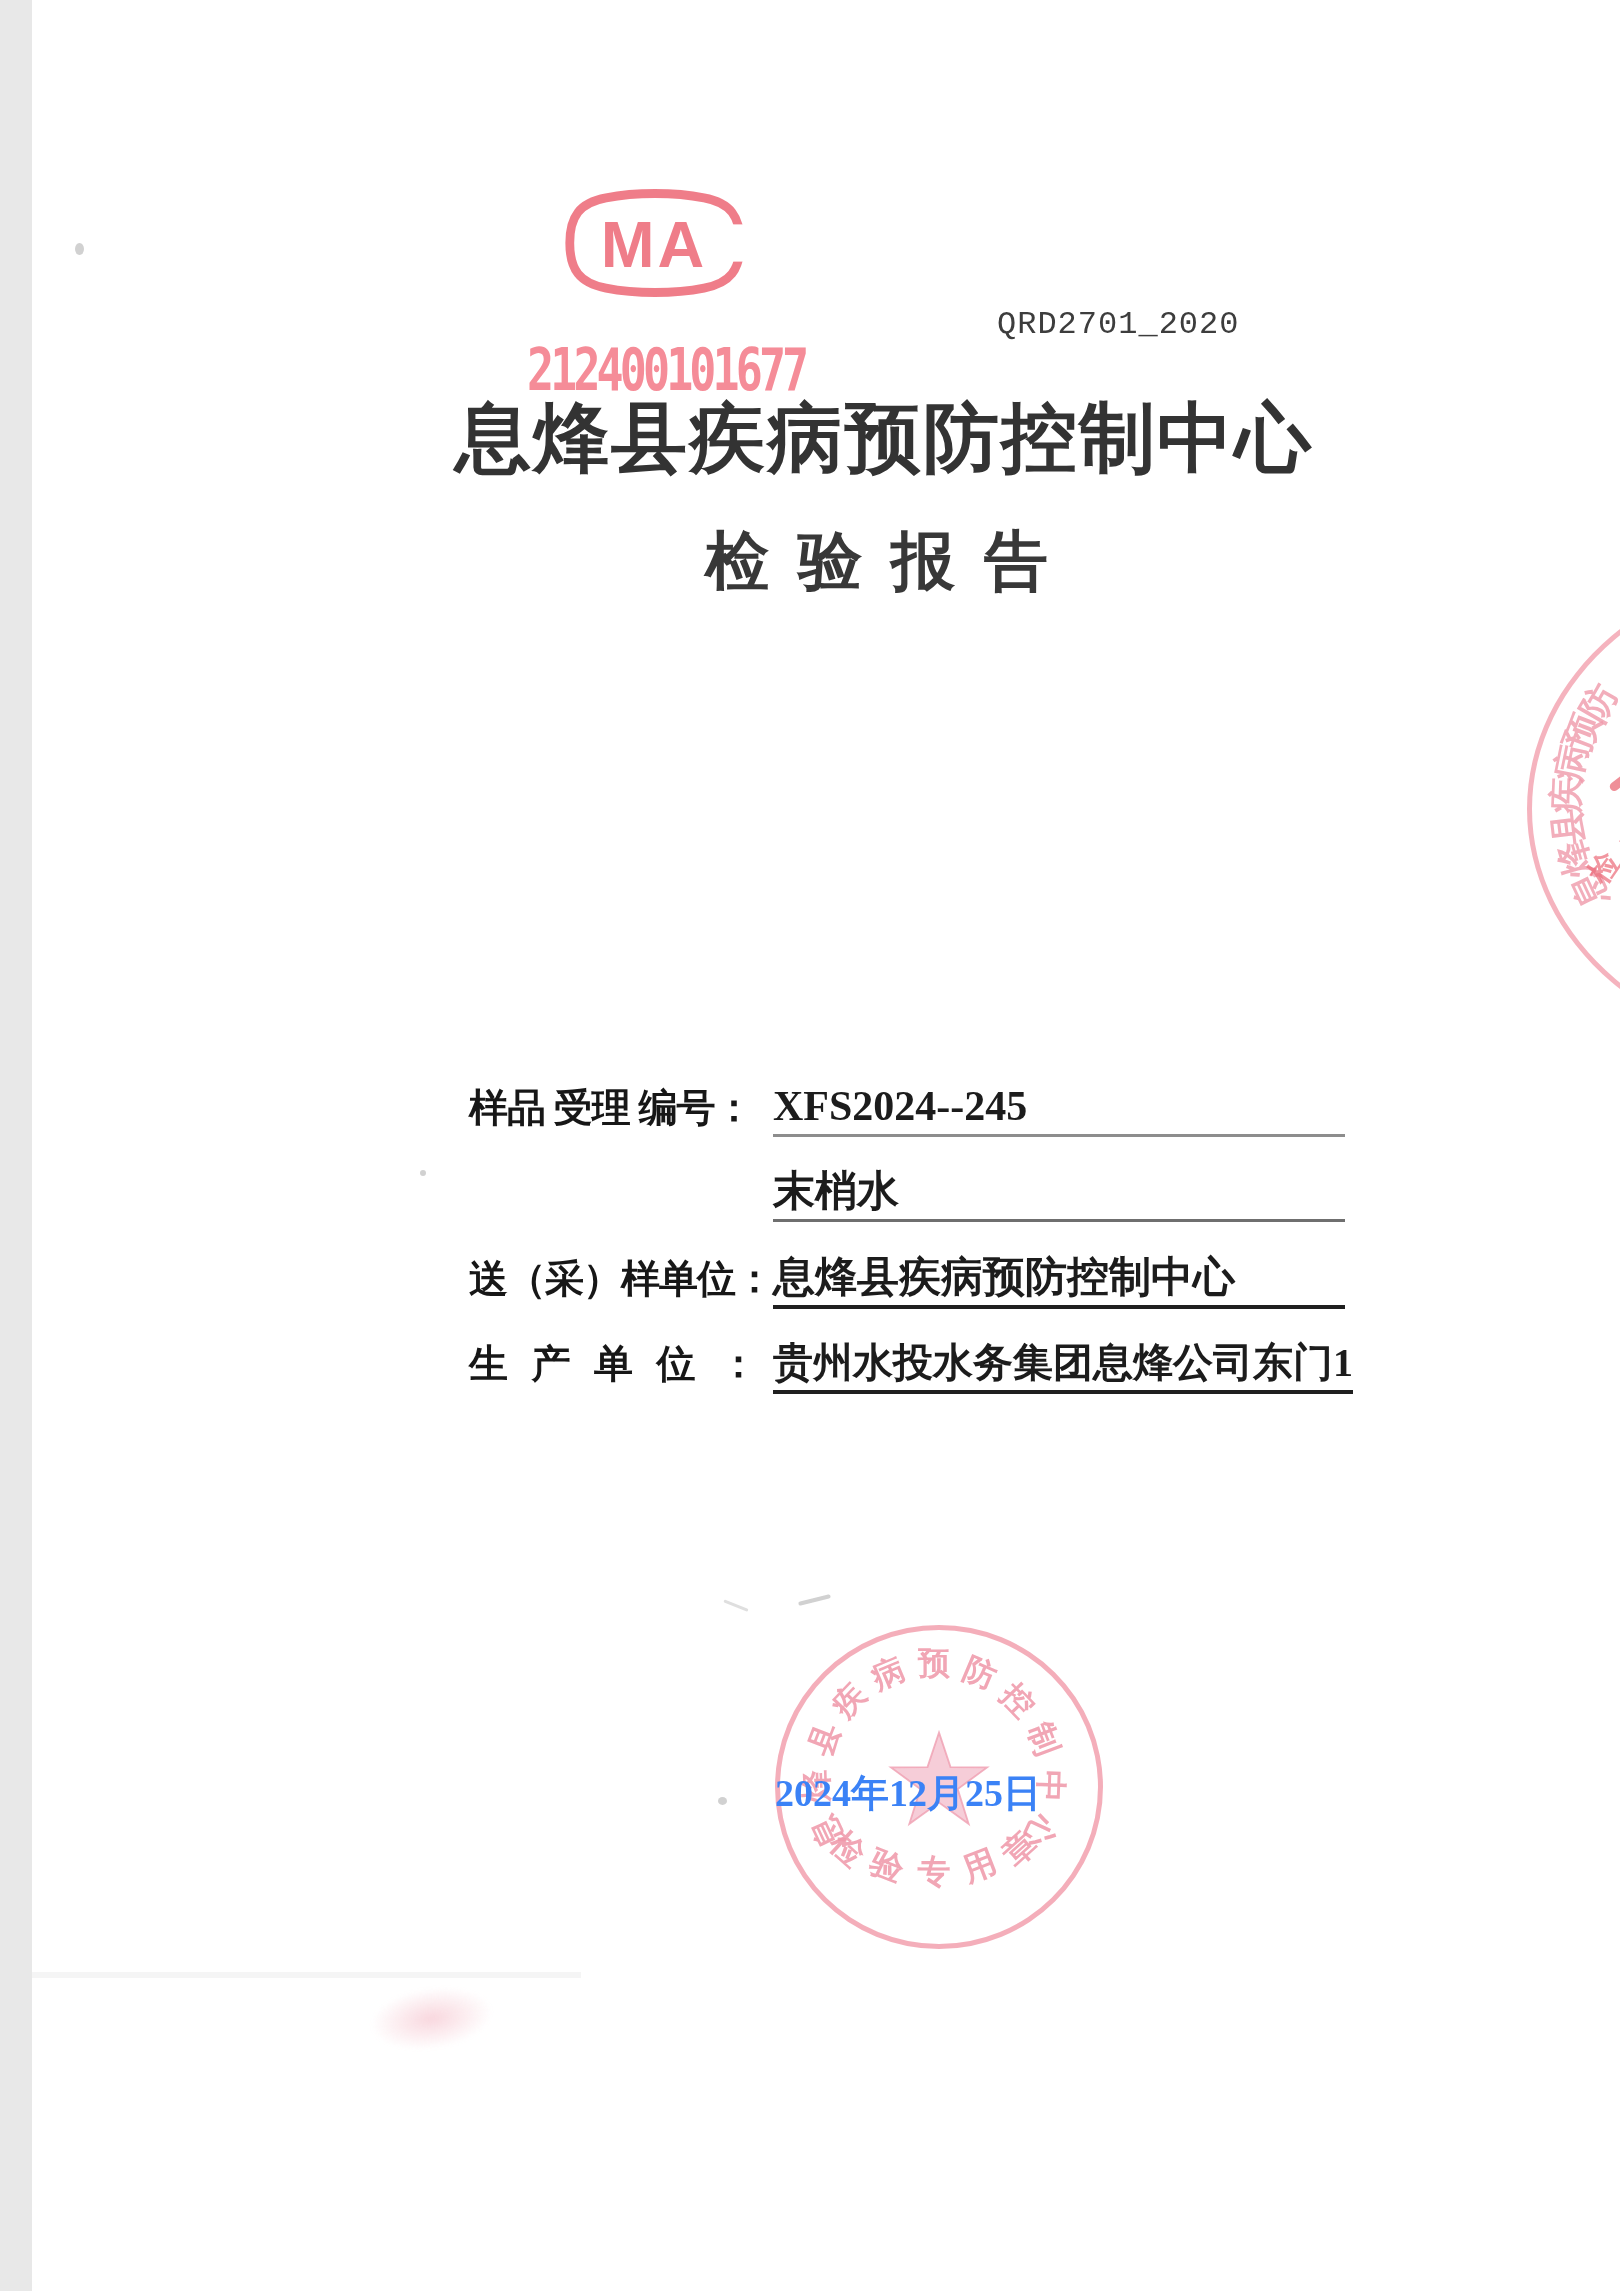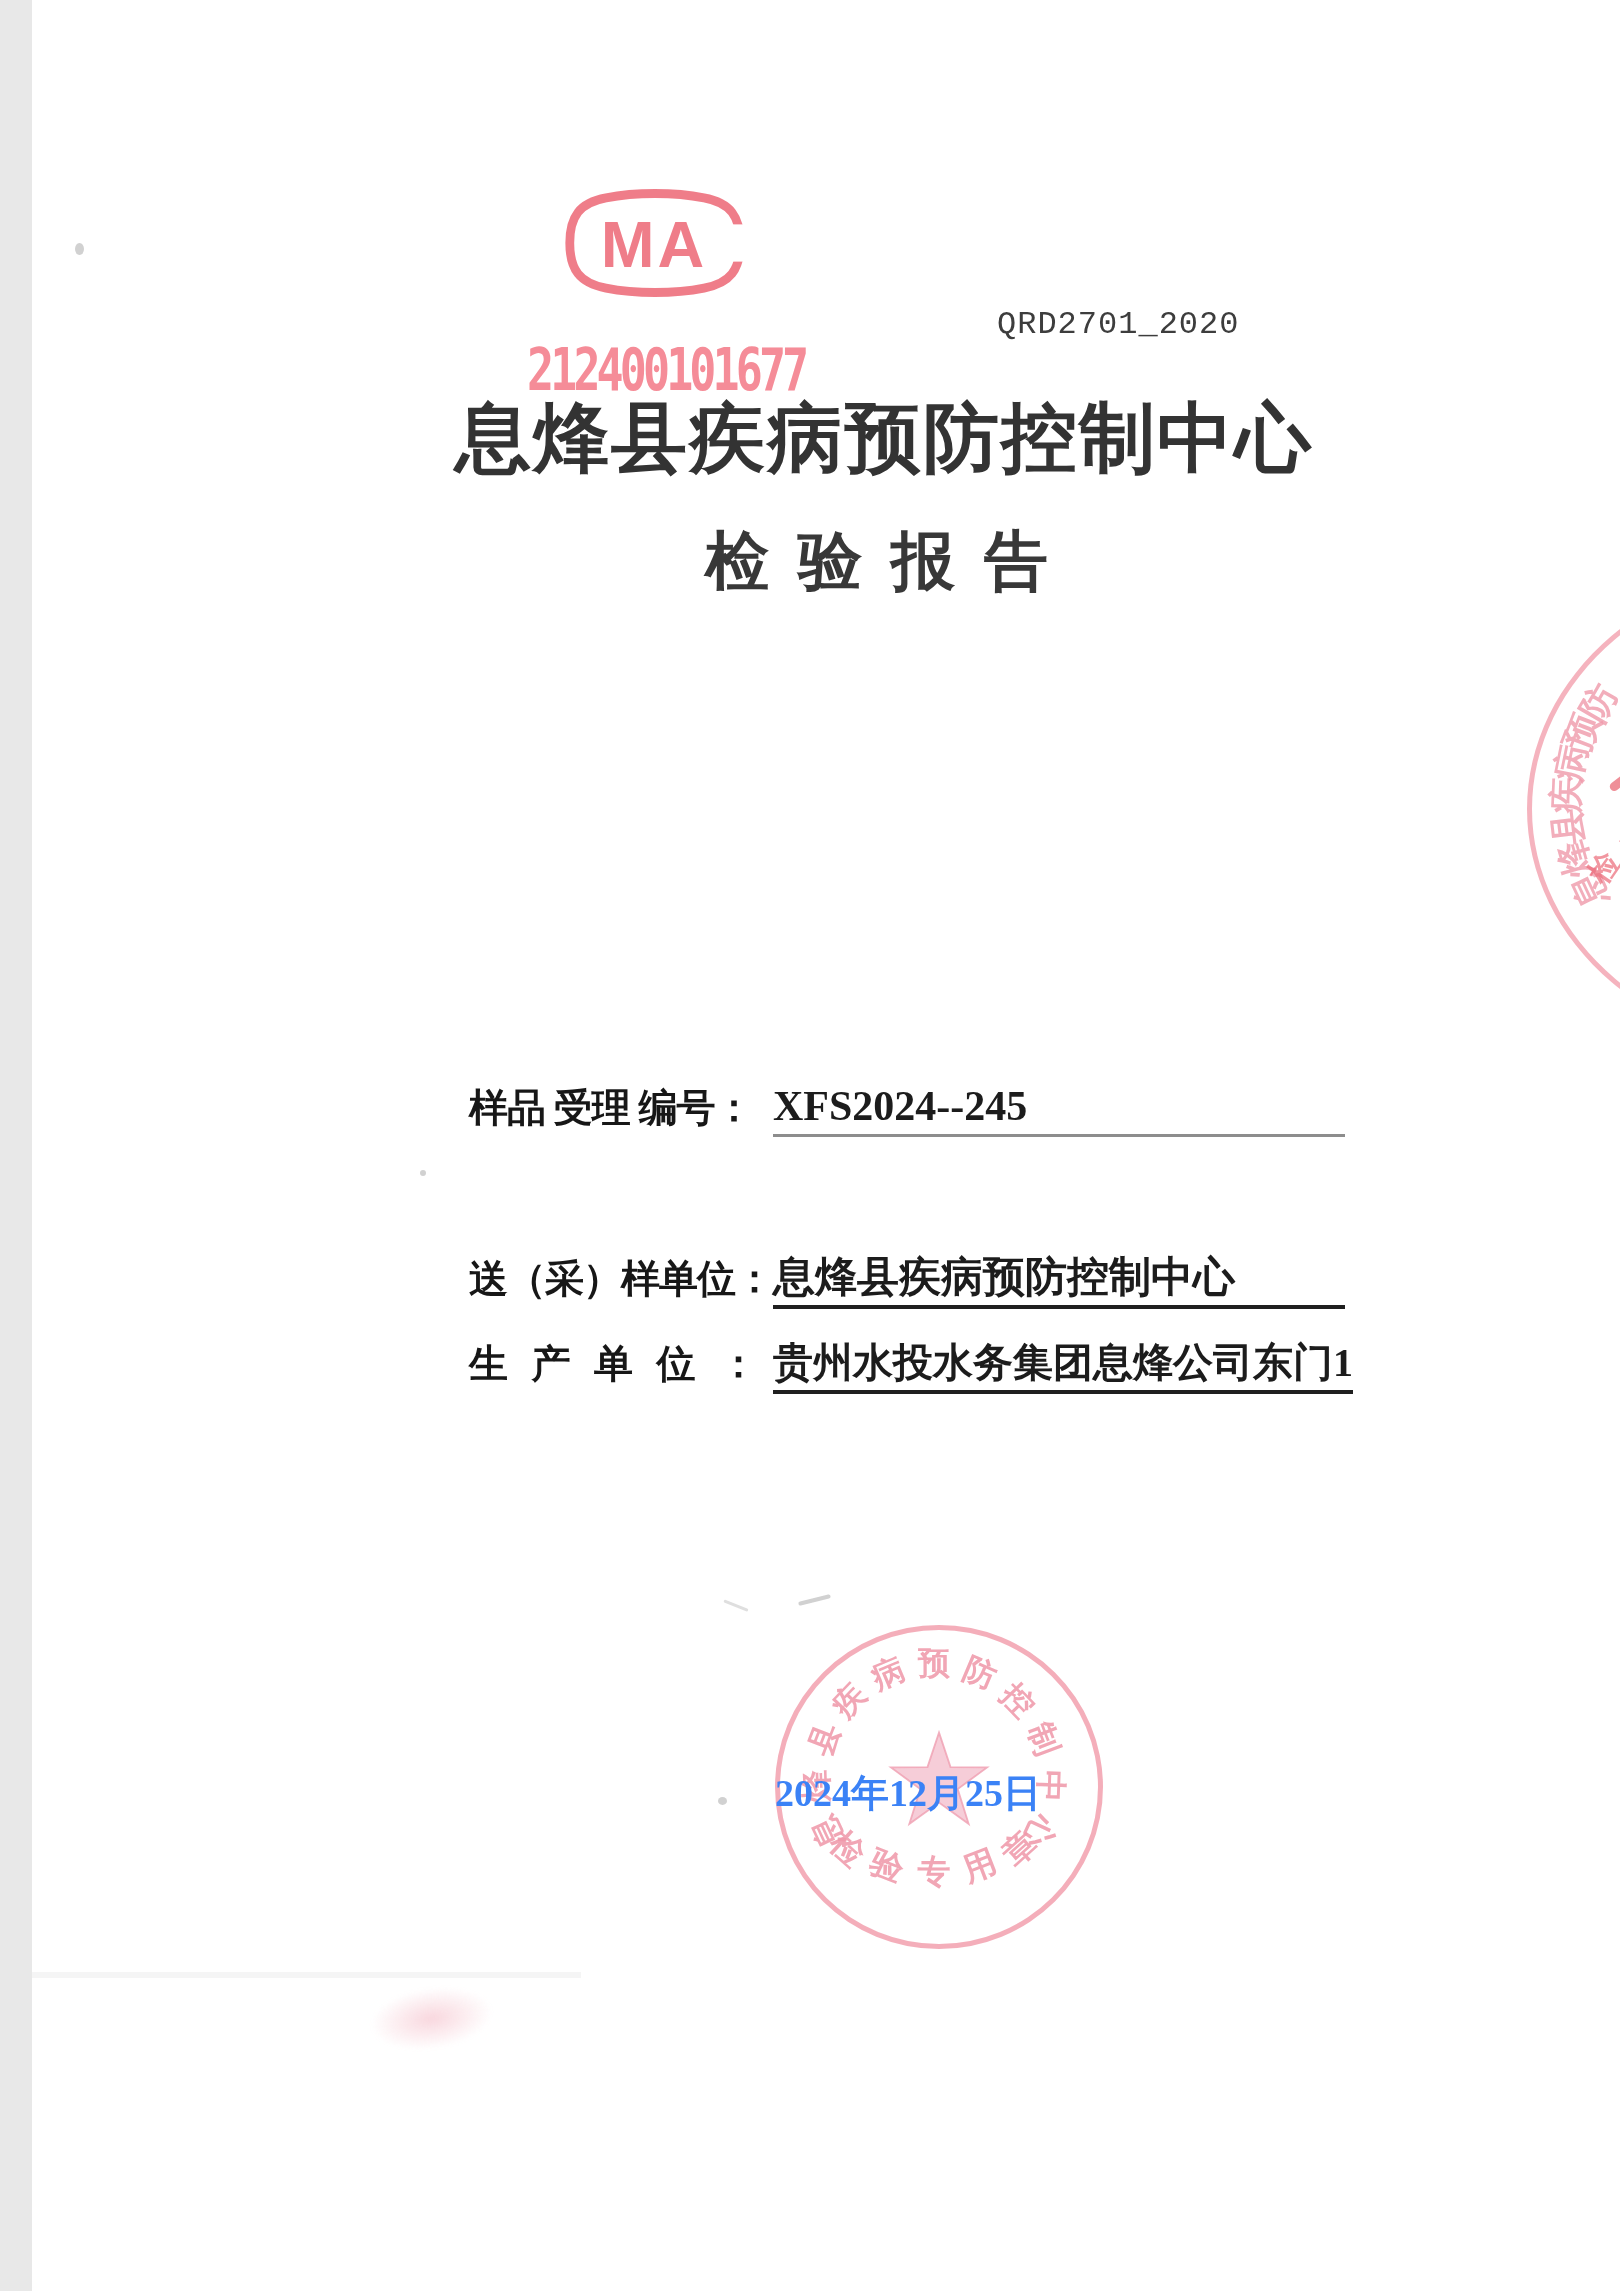--- a/index.html
+++ b/index.html
@@ -140,20 +140,21 @@
 
   <div id="org-title" class="abs">息烽县疾病预防控制中心</div>
 
   <div id="report-title" class="abs">检验报告</div>
 
   <div id="row-1" class="abs form-row">
     <span class="form-label tight">样品 受理 编号：</span>
     <span class="form-value u-gray">XFS2024--245</span>
   </div>
   <div id="row-2" class="abs form-row">
+    <span class="form-value u-gray2">末梢水</span>
   </div>
   <div id="row-3" class="abs form-row">
     <span class="form-label tight">送（采）样单位：</span>
     <span class="form-value u-dark">息烽县疾病预防控制中心</span>
   </div>
   <div id="row-4" class="abs form-row">
     <span class="form-label spread">生产单位：</span>
     <span class="form-value u-dark">贵州水投水务集团息烽公司东门1</span>
   </div>
 

